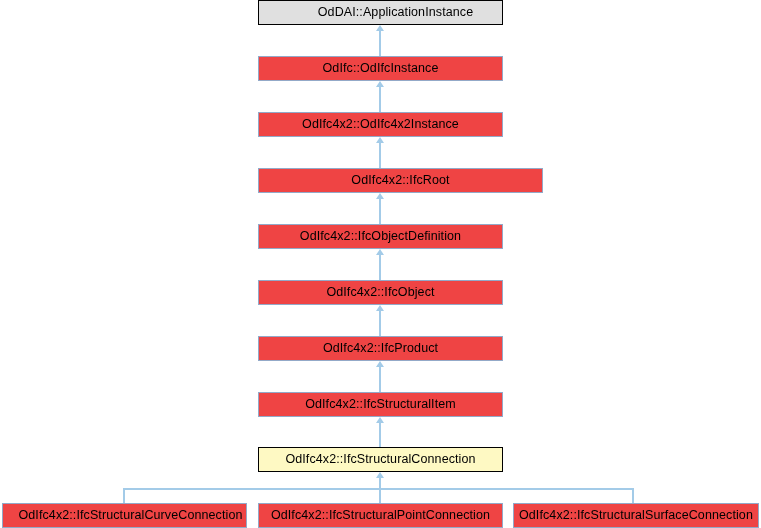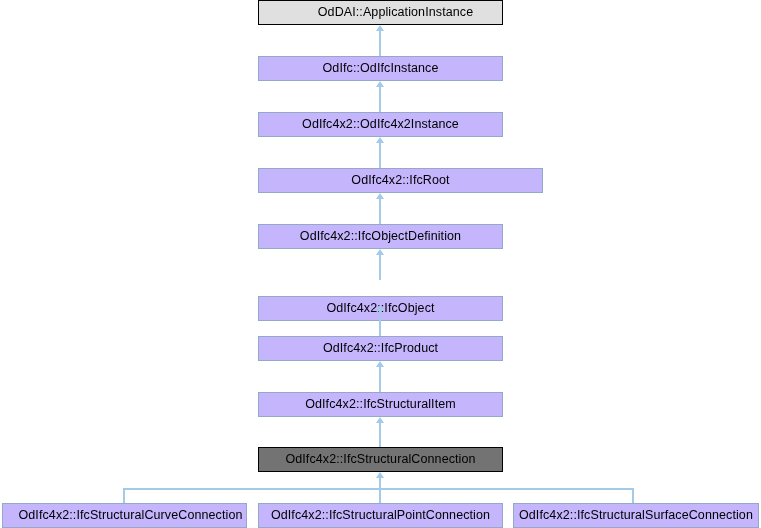--- a/index.html
+++ b/index.html
@@ -36,26 +36,26 @@
     width: 100%;
     pointer-events: none;
   }
   
   .node.style-root {
     background: #e0e0e0;
     border: 1px solid #000000;
   }
   
   .node.style-normal {
-    background: #c4b5fd;
+    background: #ef4444;
     border: 1px solid #93a9c8;
   }
   
   .node.style-focus {
-    background: #737373;
+    background: #fef9c3;
     border: 1px solid #000000;
   }
 
   
   .edge-v {
     position: absolute;
     width: 2px;
     background: #a3cbe8;
   }
   .edge-h {
@@ -90,21 +90,21 @@
   </div>
 
   <div class="node style-normal" style="left:258px; top:168px; width:285px;">
     <span class="node-label">OdIfc4x2::IfcRoot</span>
   </div>
 
   <div class="node style-normal" style="left:258px; top:224px; width:245px;">
     <span class="node-label">OdIfc4x2::IfcObjectDefinition</span>
   </div>
 
-  <div class="node style-normal" style="left:258px; top:296px; width:245px;">
+  <div class="node style-normal" style="left:258px; top:280px; width:245px;">
     <span class="node-label">OdIfc4x2::IfcObject</span>
   </div>
 
   <div class="node style-normal" style="left:258px; top:336px; width:245px;">
     <span class="node-label">OdIfc4x2::IfcProduct</span>
   </div>
 
   <div class="node style-normal" style="left:258px; top:392px; width:245px;">
     <span class="node-label">OdIfc4x2::IfcStructuralItem</span>
   </div>

